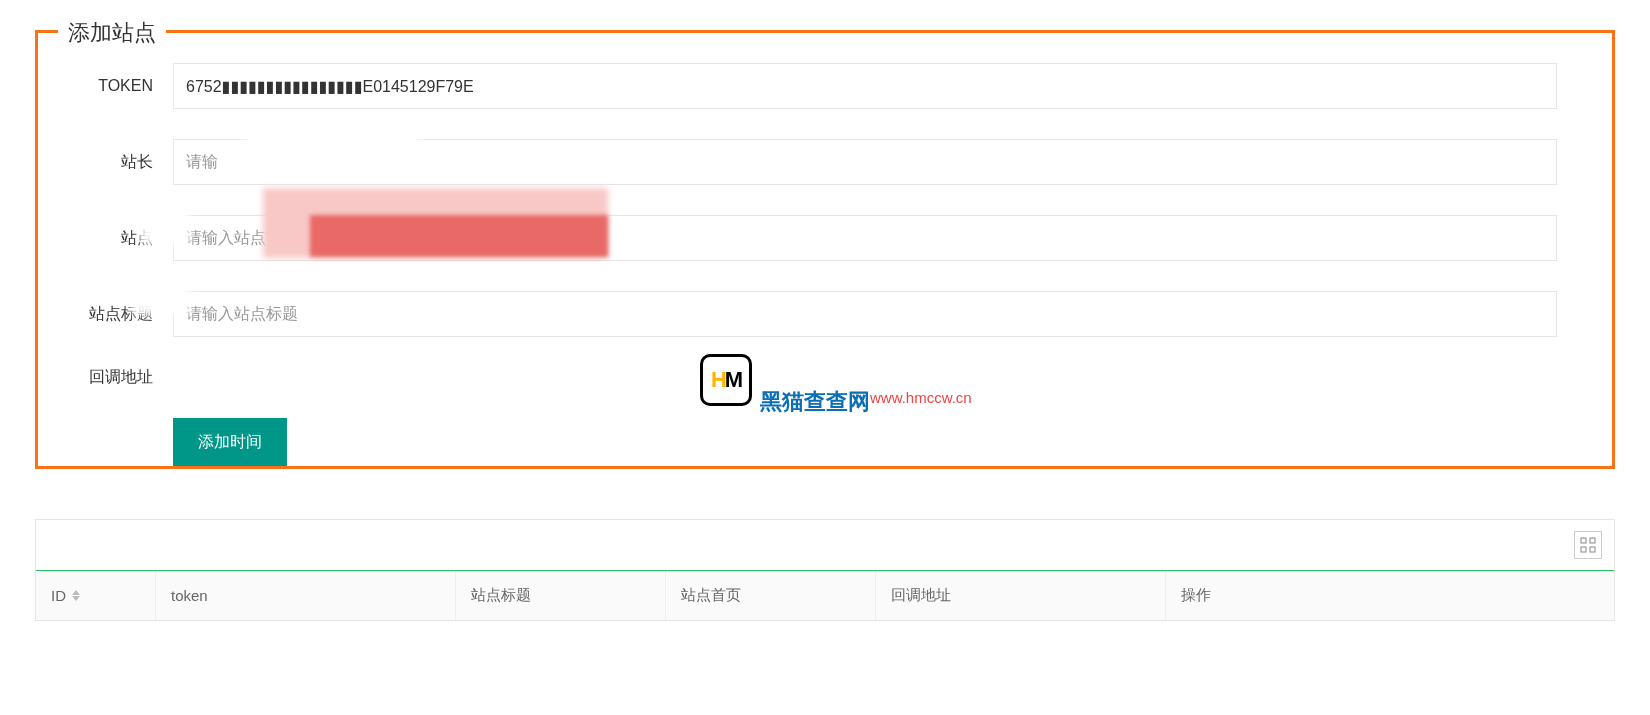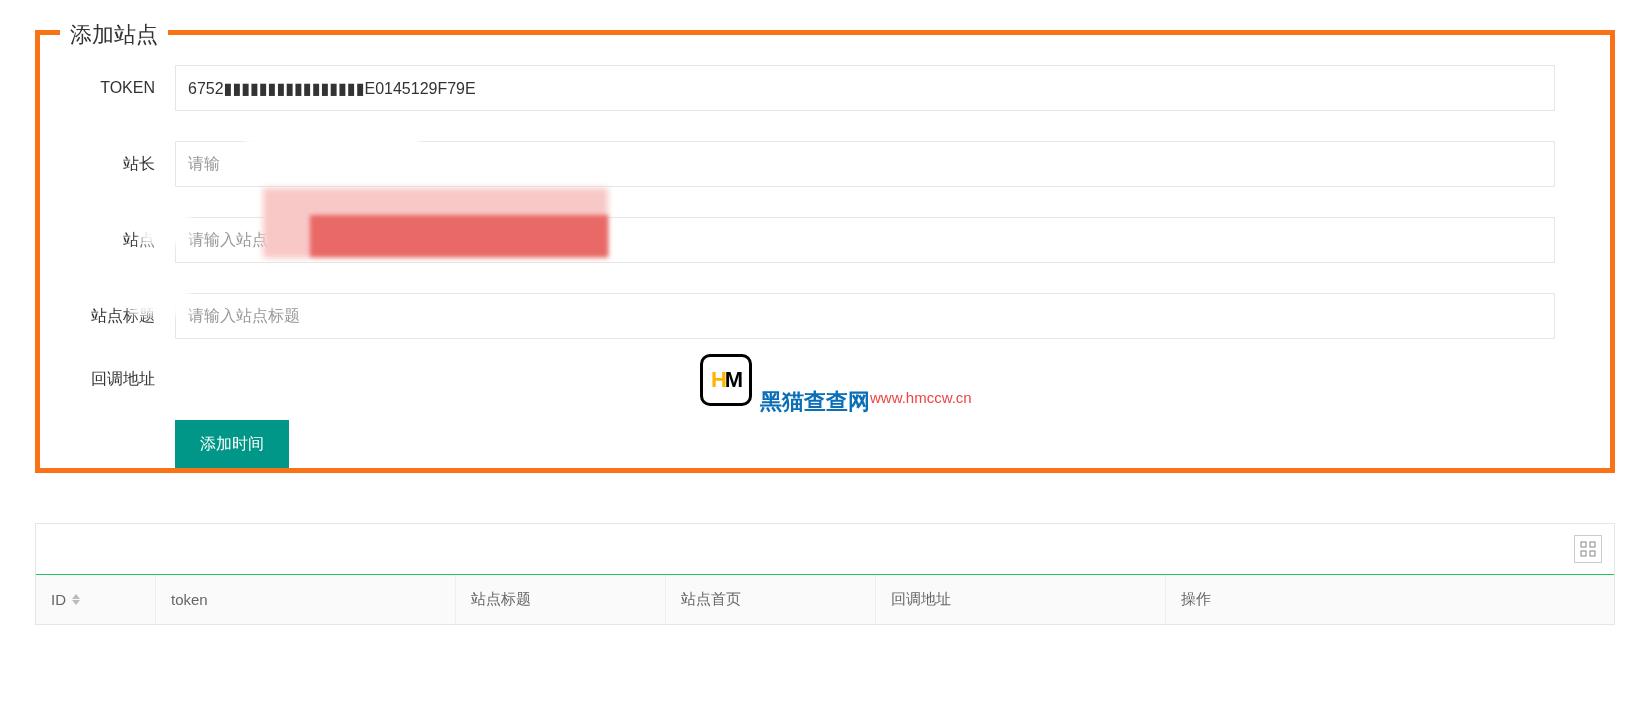--- a/index.html
+++ b/index.html
@@ -13,21 +13,21 @@
       color: #333;
       font-size: 14px;
     }
     .container {
       width: 1650px;
       height: 715px;
       position: relative;
     }
     .form-panel {
       margin: 30px 35px 0 35px;
-      border: 5px solid #f97316;
+      border: 3px solid #f97316;
       position: relative;
       padding-top: 30px;
     }
     .legend {
       position: absolute;
       top: -15px;
       left: 20px;
       background: #fff;
       padding: 0 10px;
       font-size: 22px;

